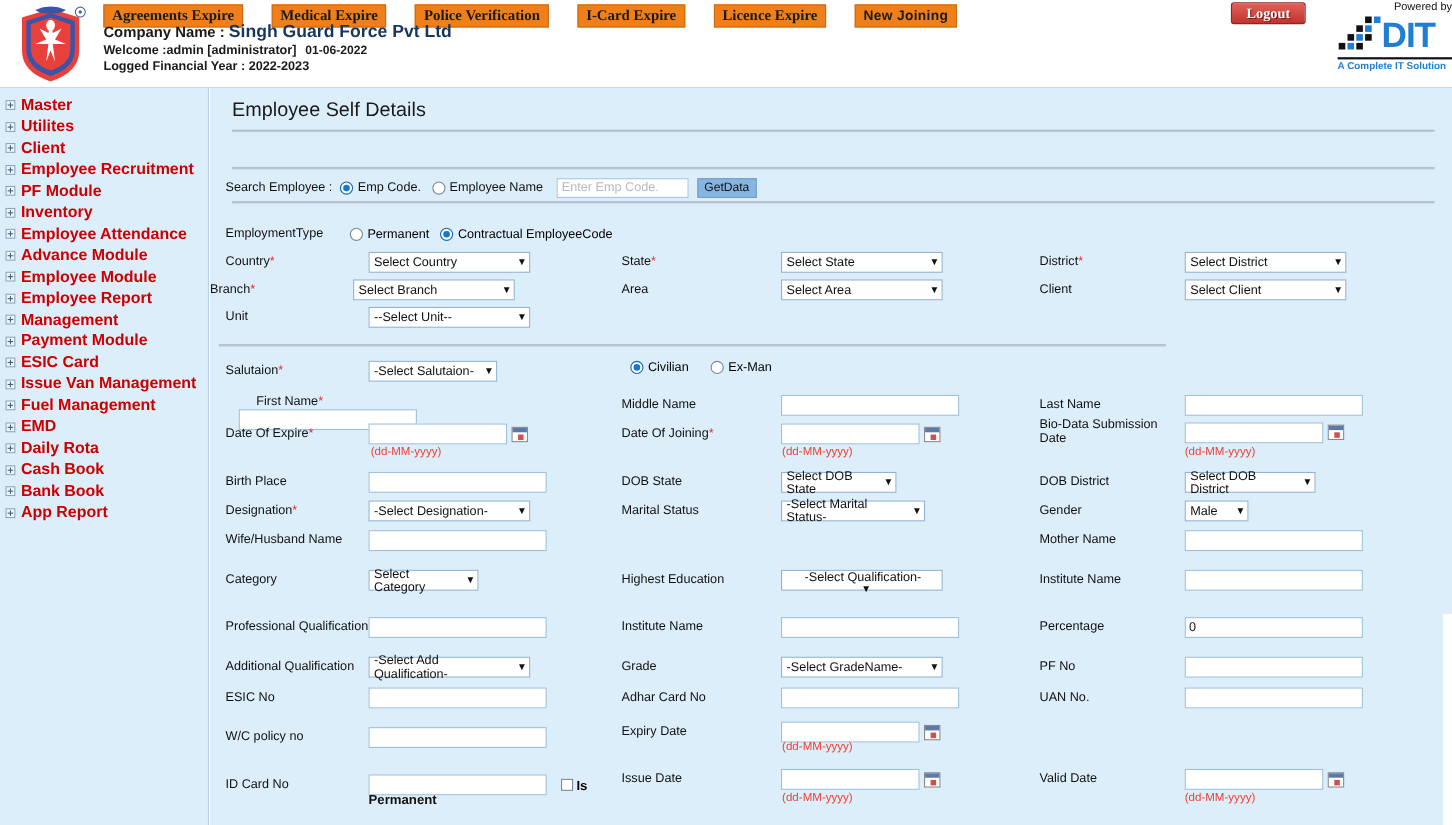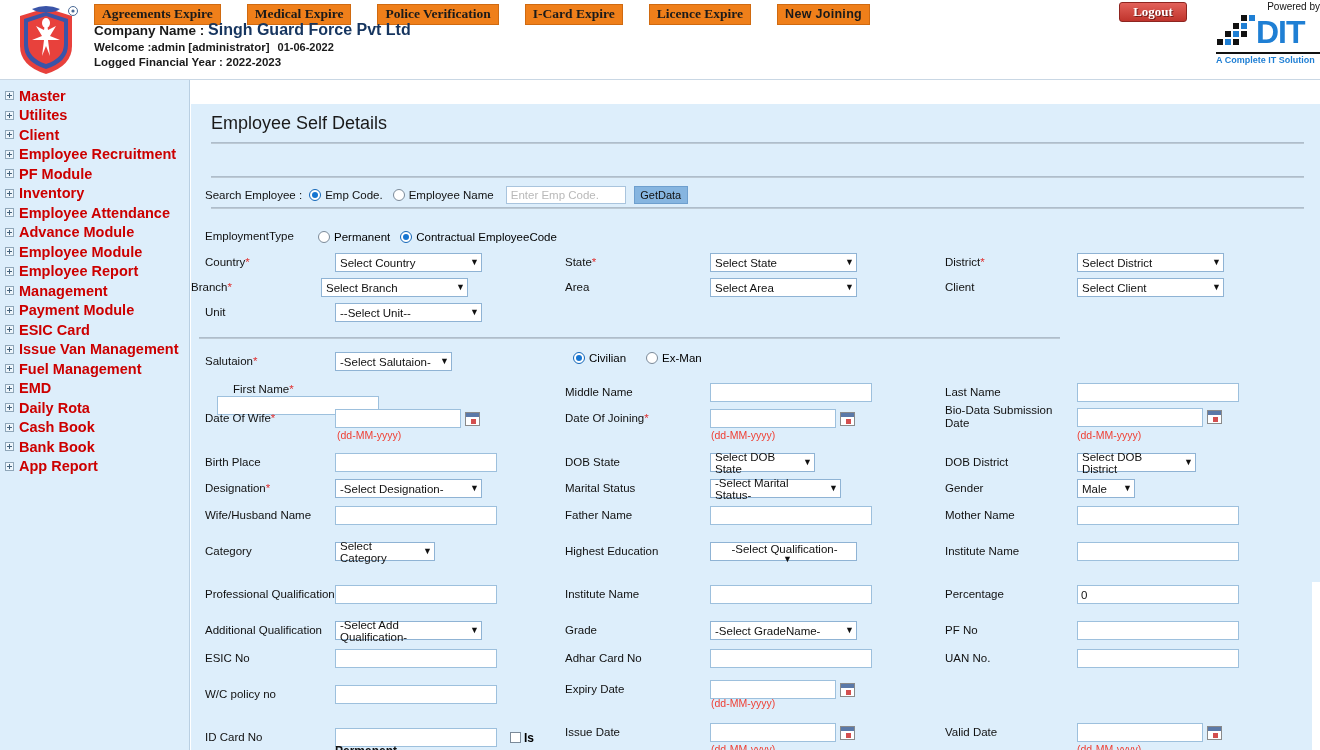--- a/index.html
+++ b/index.html
@@ -132,21 +132,20 @@
     font-weight:bold;
     line-height:16px;
     white-space:nowrap;
   }
 
   
   #content {
     position:absolute; left:191px; top:0;
     width:1129px; height:478px;
     background:#ddeefb;
-    margin-top:24px;
   }
   #content-inner {
     position:absolute; left:0; top:0;
     width:1121px; height:670px;
     background:#ddeefb;
   }
   #page-title {
     position:absolute; left:20px; top:9px;
     font-size:18px; color:#1a1a1a; font-weight:normal;
   }
@@ -490,21 +489,21 @@
     <div class="frow" style="left:374px; top:279px;">
       <span class="flabel" style="width:145px;">Middle Name</span>
       <input class="txt" style="width: 162px;" type="text">
     </div>
     <div class="frow" style="left:754px; top:279px;">
       <span class="flabel" style="width:132px;">Last Name</span>
       <input class="txt" style="width: 162px;" type="text">
     </div>
 
     <div class="frow" style="left:14px; top:305px;">
-      <span class="flabel" style="width:130px;"><span>Date Of Wife</span><span class="req">*</span></span>
+      <span class="flabel" style="width:130px;"><span>Date Of Expire</span><span class="req">*</span></span>
       <input class="txt" style="width: 126px;" type="text">
       <span class="cal-ico"></span>
     </div>
     <div class="hint" style="left:146px; top:325px;">(dd-MM-yyyy)</div>
 
     <div class="frow" style="left:374px; top:305px;">
       <span class="flabel" style="width:145px;"><span>Date Of Joining</span><span class="req">*</span></span>
       <input class="txt" style="width: 126px;" type="text">
       <span class="cal-ico"></span>
     </div>
@@ -555,24 +554,20 @@
       <div class="sel" style="width:58px;">
             <span>Male</span>
             <span class="caret">▼</span>
           </div>
     </div>
 
     <div class="frow" style="left:14px; top:402px;">
       <span class="flabel" style="width:130px;">Wife/Husband Name</span>
       <input class="txt" style="width: 162px;" type="text">
     </div>
-    <div class="frow" style="left:374px; top:402px;">
-      <span class="flabel" style="width:145px;">Father Name</span>
-      <input class="txt" style="width: 162px;" type="text">
-    </div>
     <div class="frow" style="left:754px; top:402px;">
       <span class="flabel" style="width:132px;">Mother Name</span>
       <input class="txt" style="width: 162px;" type="text">
     </div>
 
     <div class="frow" style="left:14px; top:438px;">
       <span class="flabel" style="width:130px;">Category</span>
       <div class="sel" style="width:100px;">
             <span>Select Category</span>
             <span class="caret">▼</span>

